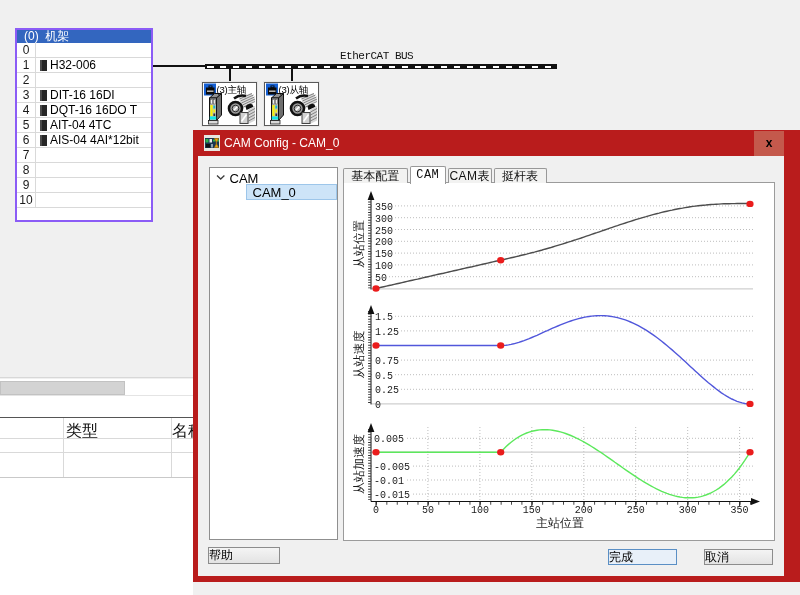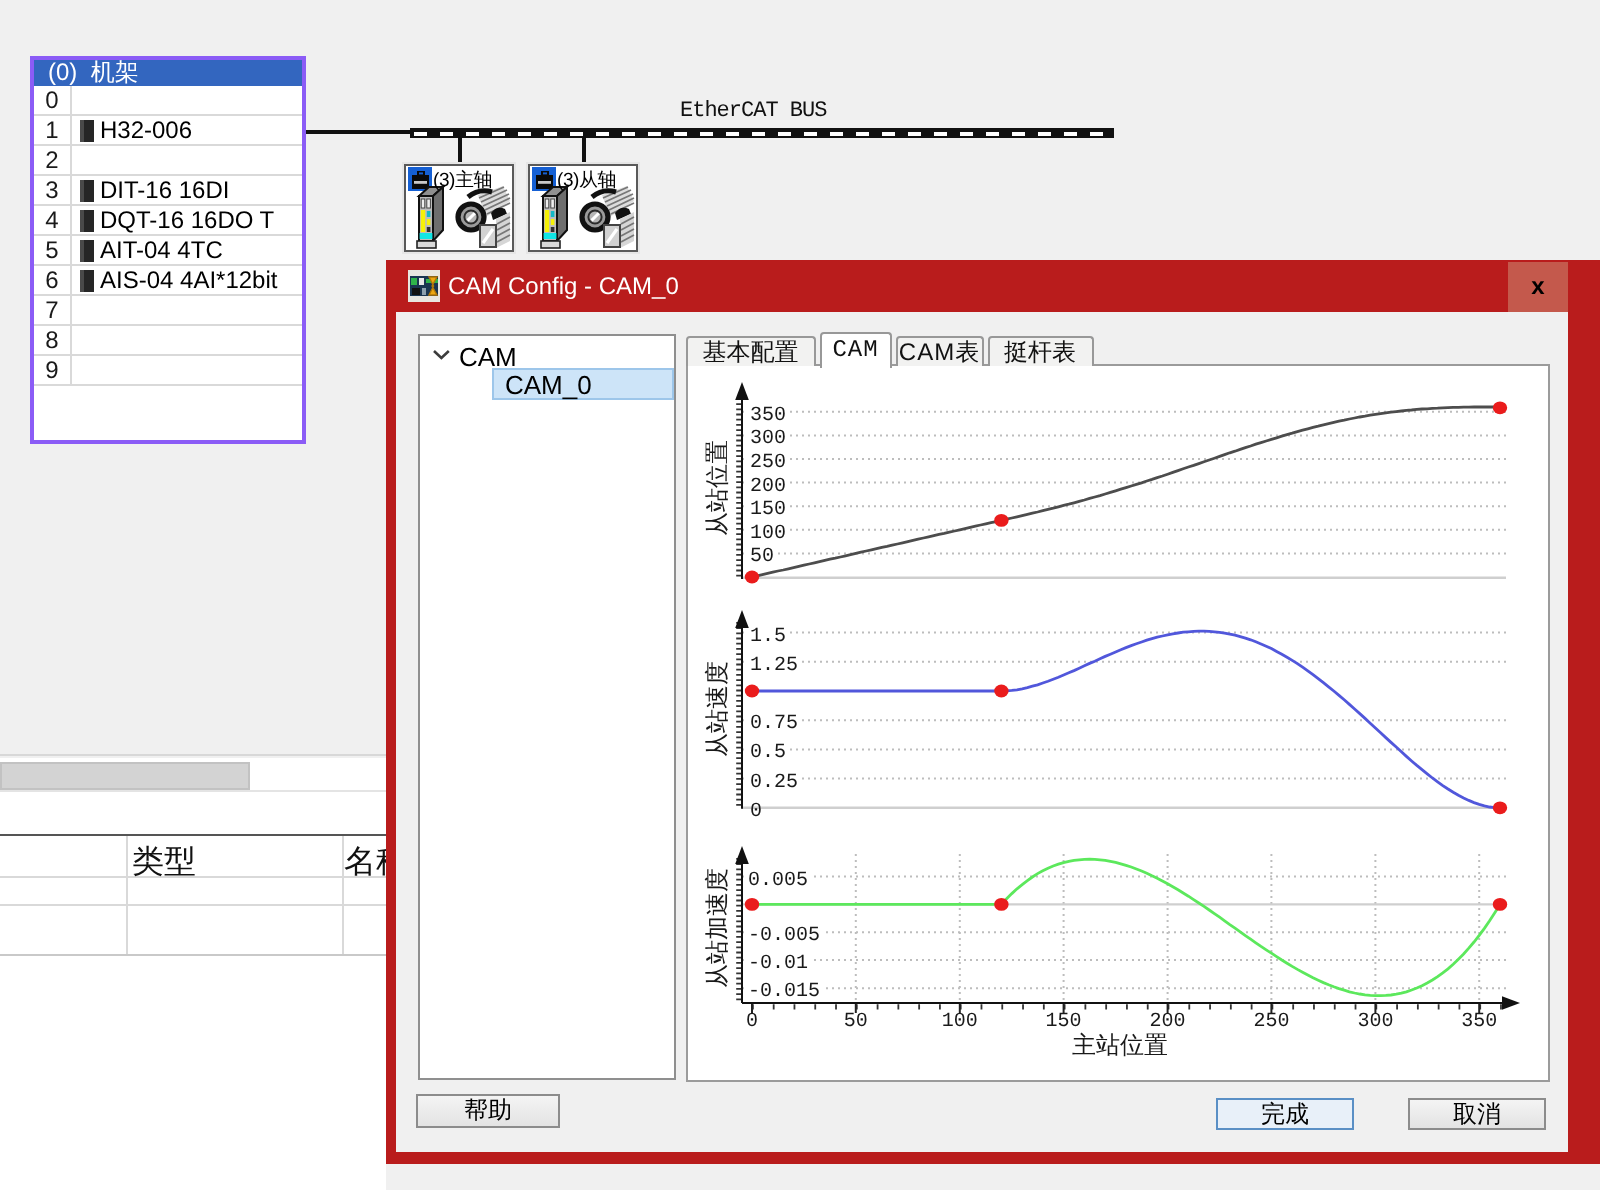--- a/index.html
+++ b/index.html
@@ -39,21 +39,21 @@
 
 #tree{left:15.5px;top:37px;width:129px;height:373px;background:#fff;border:1px solid #8f8f8f}
 #camtxt{left:20px;top:3px;font-size:13px;color:#000}
 #camsel{left:36px;top:16px;width:91px;height:16px;background:#cde4f8;border:1px solid #9dc6ea;font-size:13px;color:#000;line-height:15px;padding-left:6px}
 
 .tab{top:38px;height:14.5px;background:#f2f2f1;border:1px solid #989898;border-bottom:none;font-size:12px;color:#111;text-align:center;line-height:14px;border-radius:2px 2px 0 0;z-index:2}
 #tabCAM{left:217px;top:35.5px;width:35.5px;height:18px;background:#fff;z-index:4;line-height:16px}
 
 #pane{left:149.5px;top:51.5px;width:432px;height:359px;background:#fff;border:1px solid #9b9b9b;z-index:1}
 
-.btn{height:17px;background:linear-gradient(#f4f4f4,#e3e3e3);border:1px solid #8c8c8c;font-size:12px;color:#000;text-align:center;line-height:15px;z-index:3}
+.btn{height:17px;background:linear-gradient(#f4f4f4,#e3e3e3);border:1px solid #8c8c8c;font-size:12px;color:#000;line-height:15px;z-index:3}
 #btnOK{background:#e8f0f9;border:1px solid #5a8fc5}
 
 #chartsvg{left:150px;top:52px;width:431px;height:358px;z-index:2}
 .num{font-family:"Liberation Mono",monospace;font-size:10px;fill:#1a1a1a}
 .cjk{font-family:"Liberation Sans",sans-serif;font-size:12px;fill:#1a1a1a}
 .dot{stroke:#bdbdbd;stroke-width:1;stroke-dasharray:1 2}
 .zero{stroke:#cfcfcf;stroke-width:1.2}
 .axis{stroke:#111;stroke-width:1}
 </style></head>
 <body>
@@ -172,20 +172,23 @@
       <div class="ritem"><span class="mod"></span>AIS-04 4AI*12bit</div>
     </div>
   <div class="abs rrow" style="top:118px">
       <div class="rnum">7</div>
     </div>
   <div class="abs rrow" style="top:133px">
       <div class="rnum">8</div>
     </div>
   <div class="abs rrow" style="top:148px">
       <div class="rnum">9</div>
+    </div>
+  <div class="abs rrow" style="top:163px">
+      <div class="rnum">10</div>
     </div>
 </div>
 
 <div class="abs" id="whitezone"></div>
 <div class="abs" id="topline"></div>
 <div class="abs" id="thumb"></div>
 <div class="abs" id="scrline"></div>
 <div class="abs" id="hdrline"></div>
 <div class="abs vline" style="left:63px"></div>
 <div class="abs vline" style="left:171px"></div>

